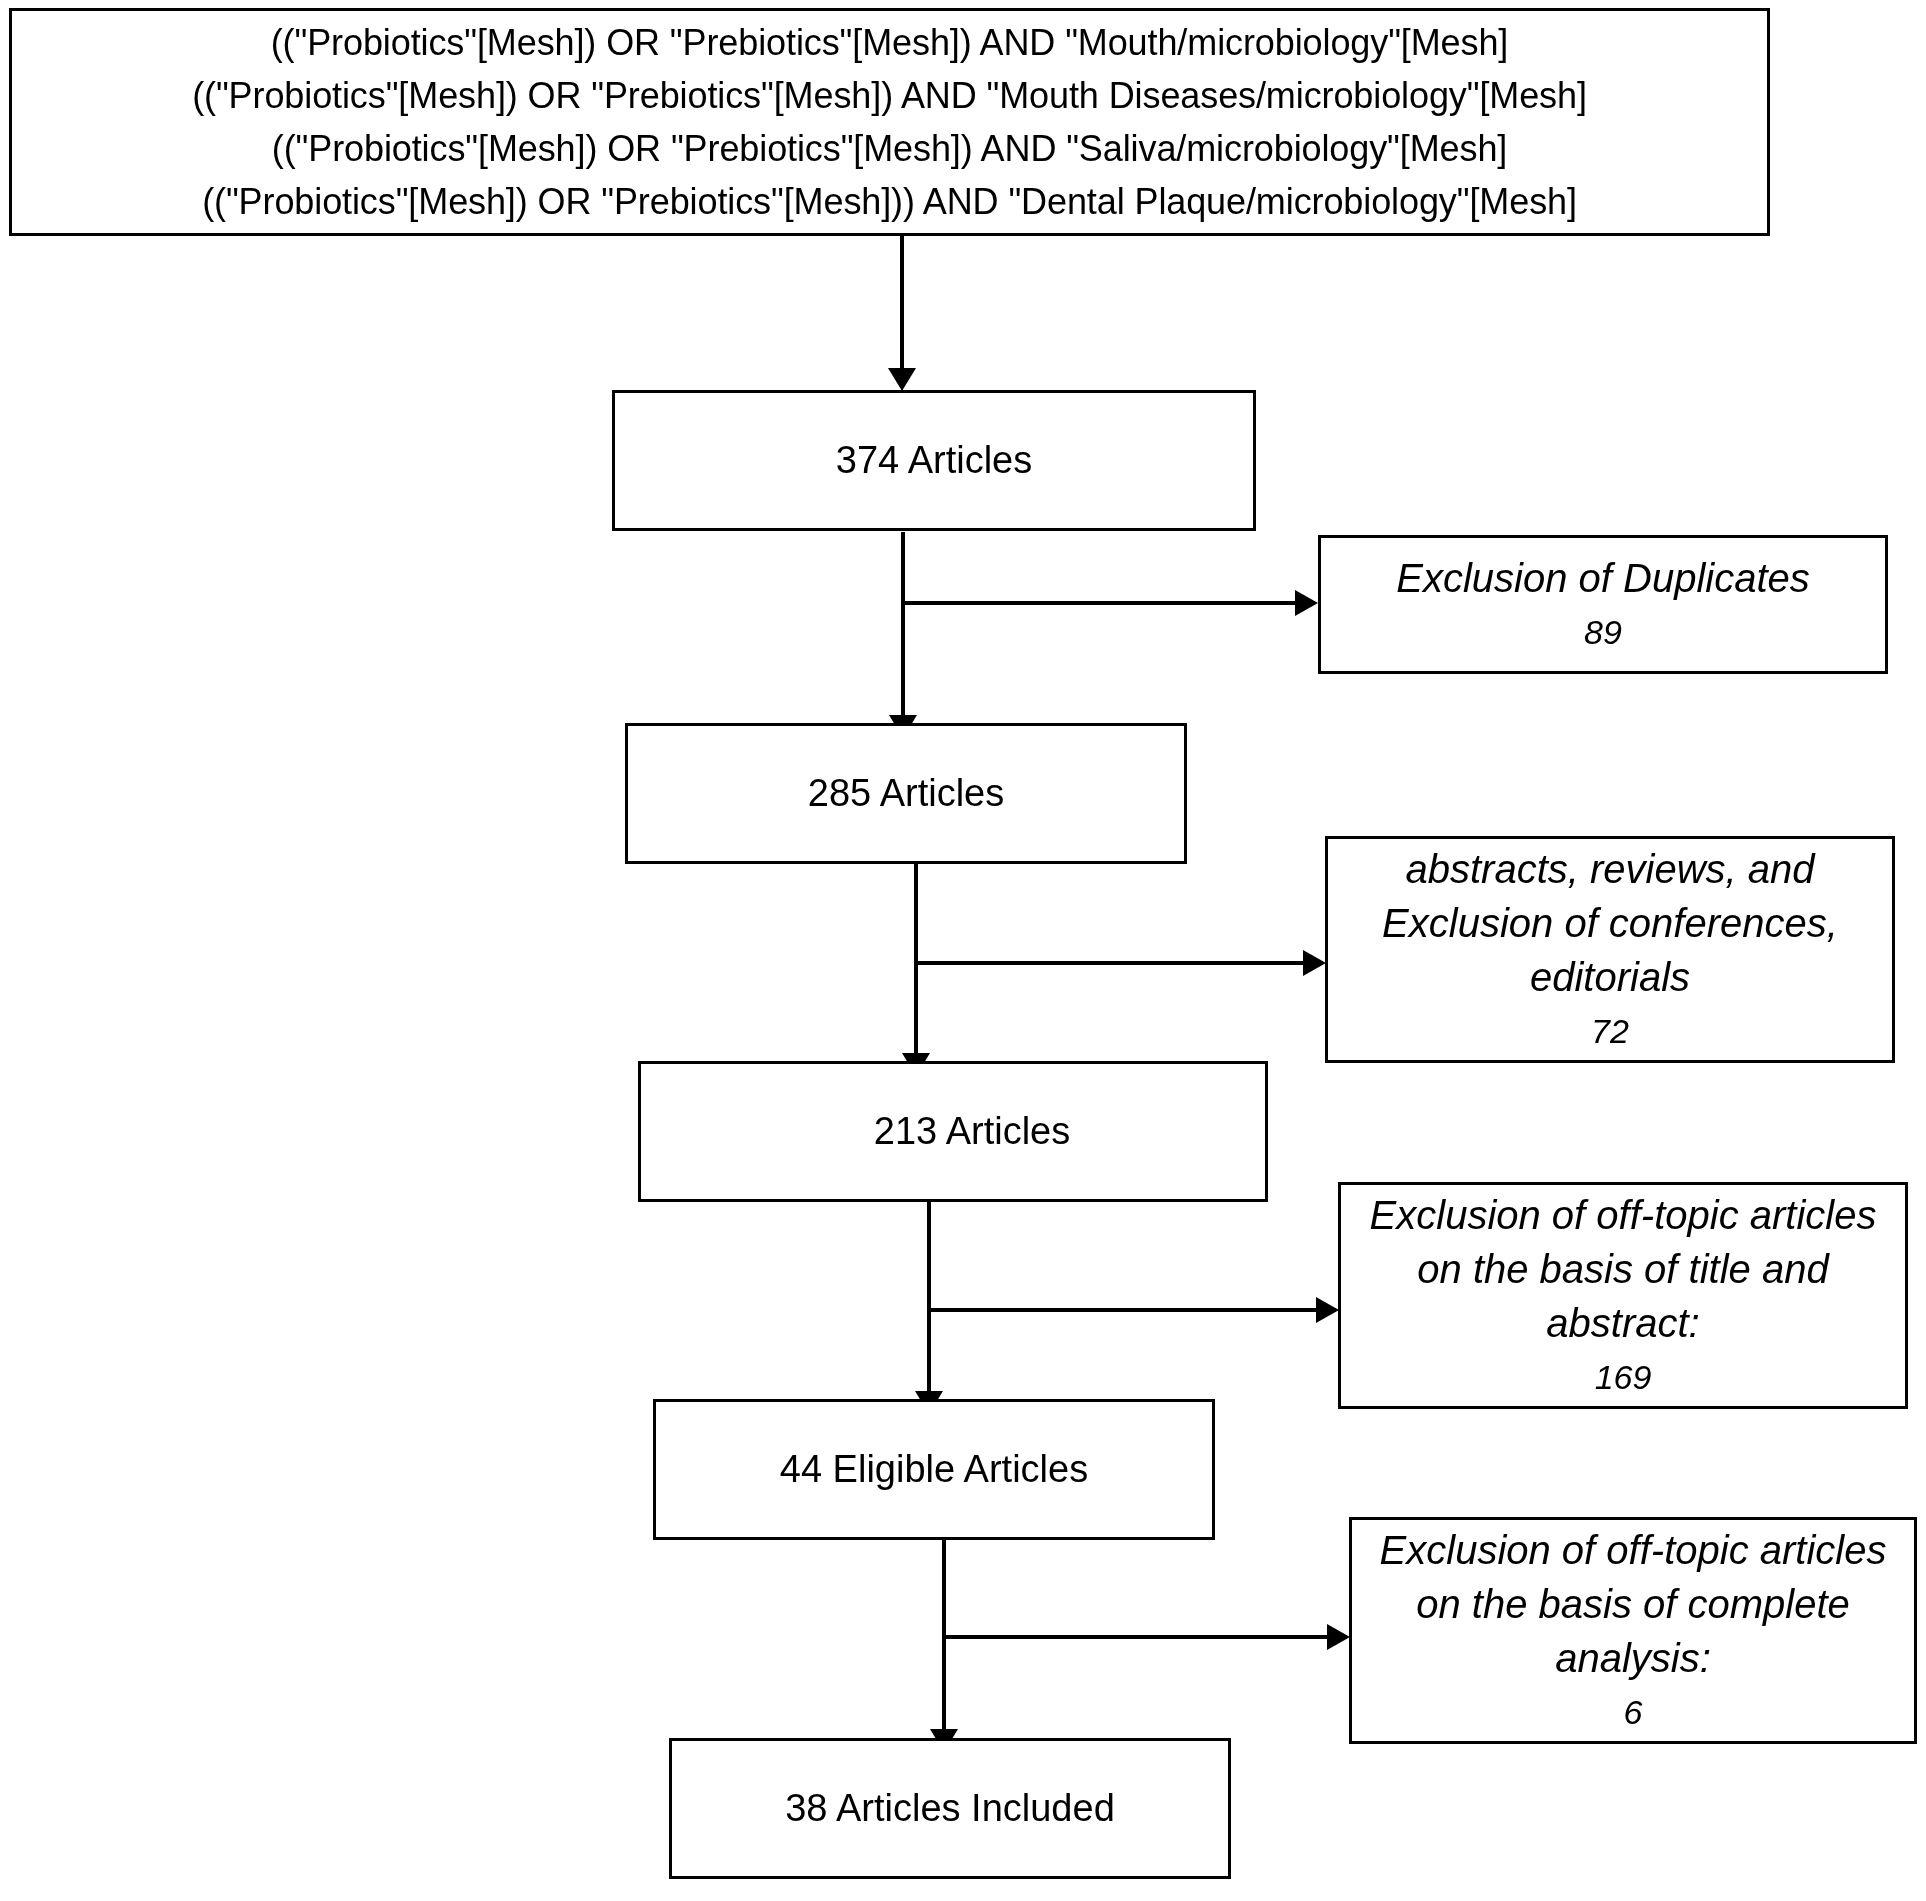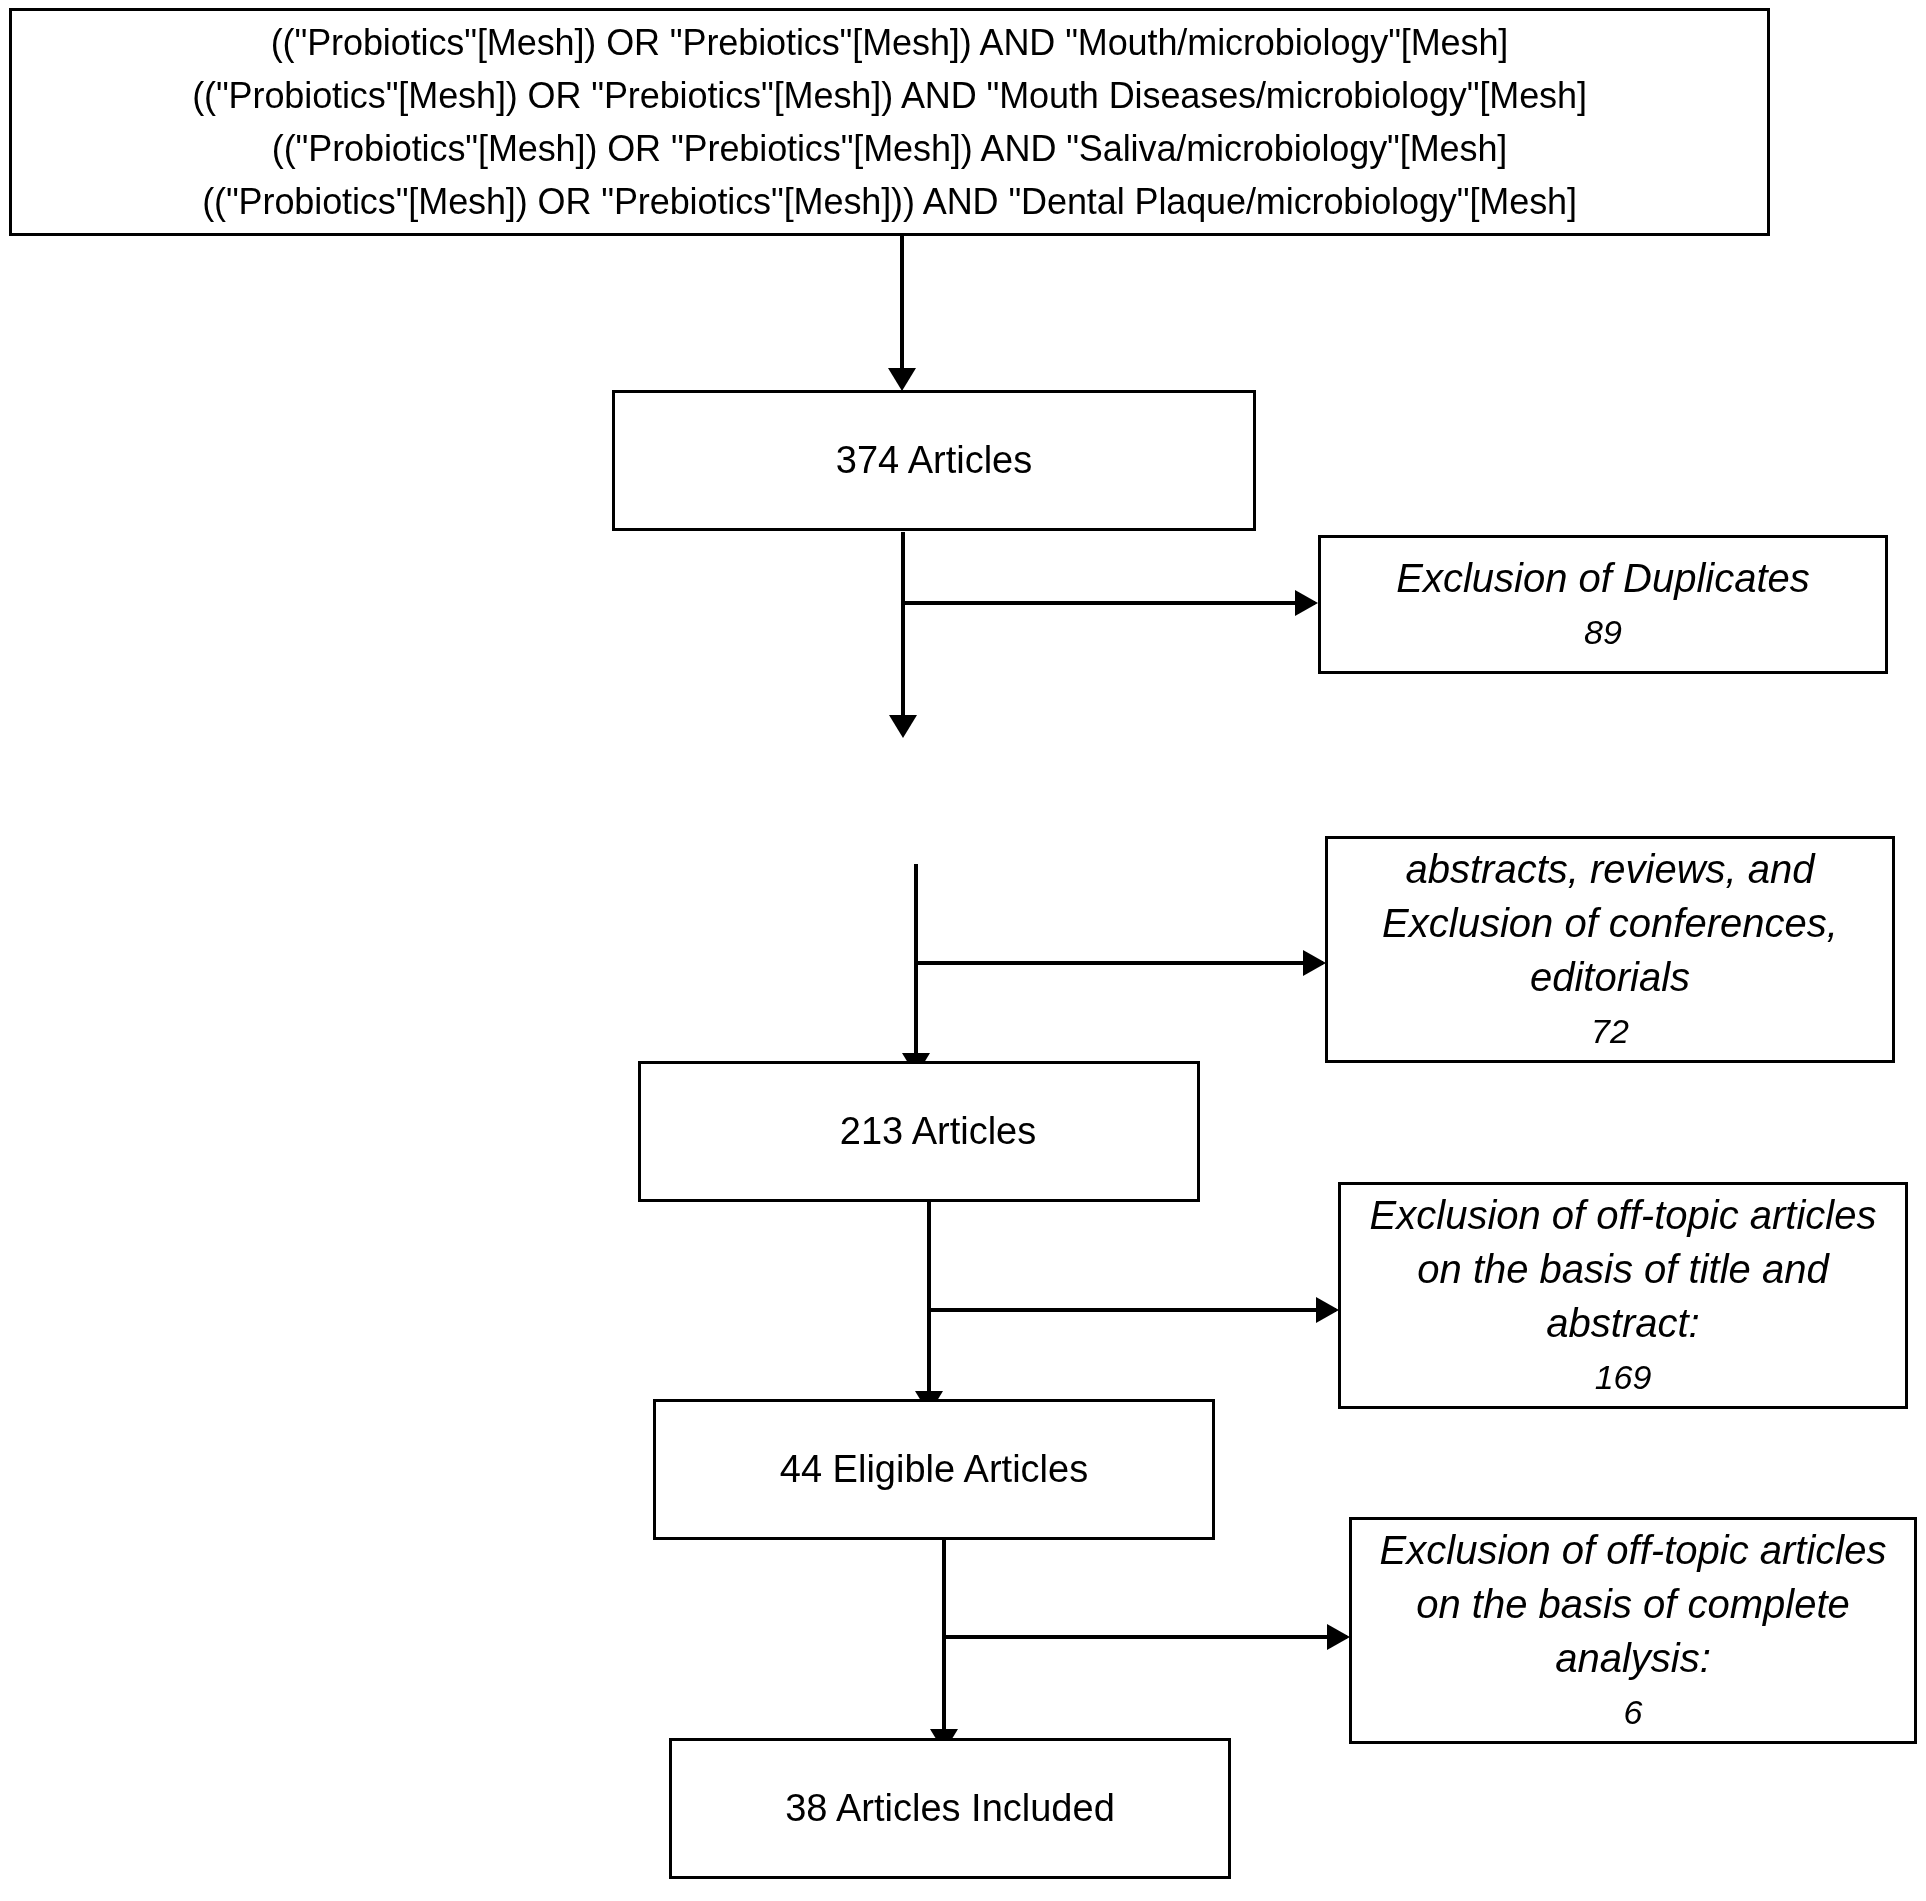--- a/index.html
+++ b/index.html
@@ -108,35 +108,38 @@
   <div class="arrow-down" style="left:889px; top:715px;"></div>
 
   <div class="hline" style="left:901px; top:601px; width:414px;"></div>
   <div class="arrow-right" style="left:1295px; top:590px;"></div>
 
   <div class="box" style="left:1318px; top:535px; width:570px; height:139px;">
     <div class="excl-line">Exclusion of Duplicates</div>
     <div class="excl-num">89</div>
   </div>
 
+  <div class="box" style="left:625px; top:723px; width:562px; height:141px;">
+    <div class="count-label">285 Articles</div>
+  </div>
 
   <div class="vline" style="left:914px; top:864px; height:194px;"></div>
   <div class="arrow-down" style="left:902px; top:1053px;"></div>
 
   <div class="hline" style="left:914px; top:961px; width:409px;"></div>
   <div class="arrow-right" style="left:1303px; top:950px;"></div>
 
   <div class="box" style="left:1325px; top:836px; width:570px; height:227px;">
     <div class="excl-line">abstracts, reviews, and</div>
     <div class="excl-line">Exclusion of conferences,</div>
     <div class="excl-line">editorials</div>
     <div class="excl-num">72</div>
   </div>
 
-  <div class="box" style="left:638px; top:1061px; width:562px; height:141px;padding-left:38px;">
+  <div class="box" style="left:638px; top:1061px; width:630px; height:141px;padding-left:38px;">
     <div class="count-label">213 Articles</div>
   </div>
 
   <div class="vline" style="left:927px; top:1202px; height:194px;"></div>
   <div class="arrow-down" style="left:915px; top:1391px;"></div>
 
   <div class="hline" style="left:927px; top:1308px; width:409px;"></div>
   <div class="arrow-right" style="left:1316px; top:1297px;"></div>
 
   <div class="box" style="left:1338px; top:1182px; width:570px; height:227px;">

